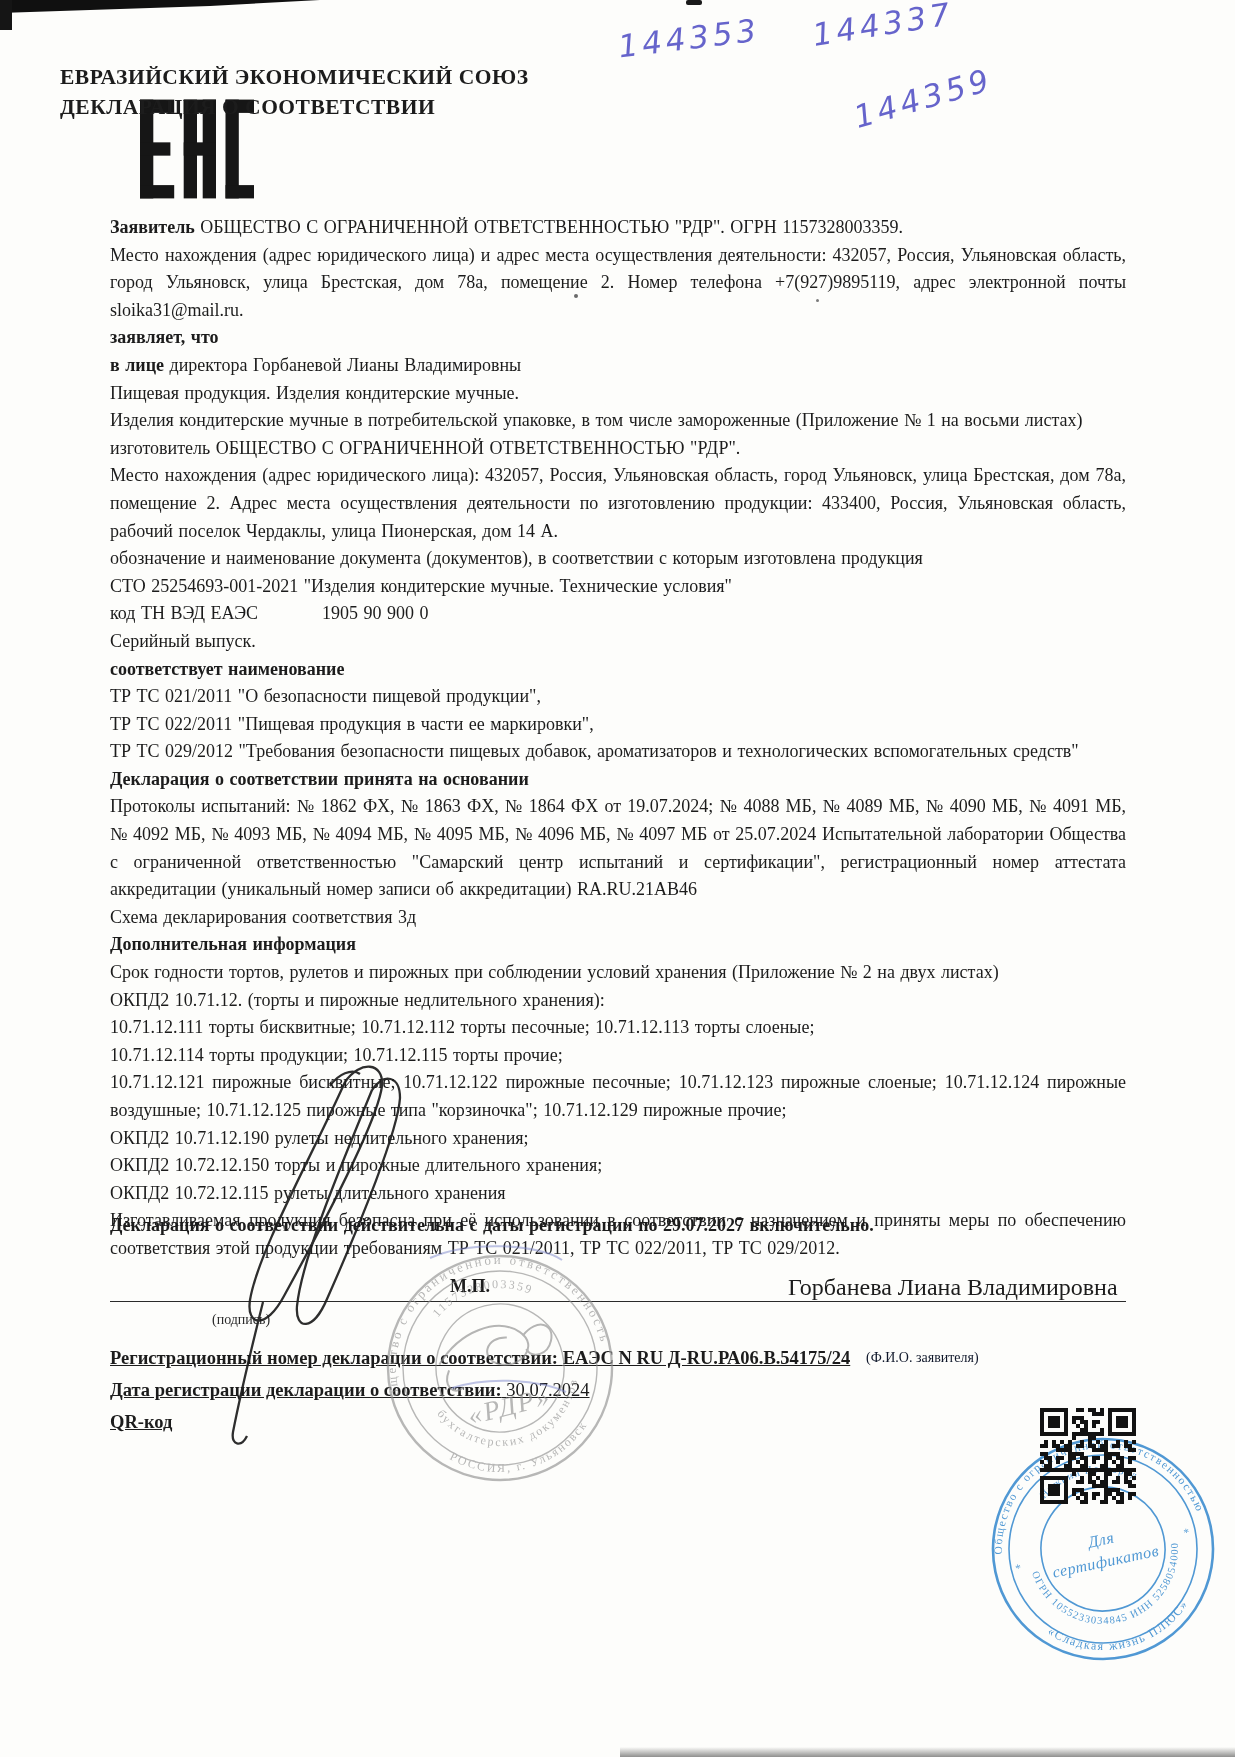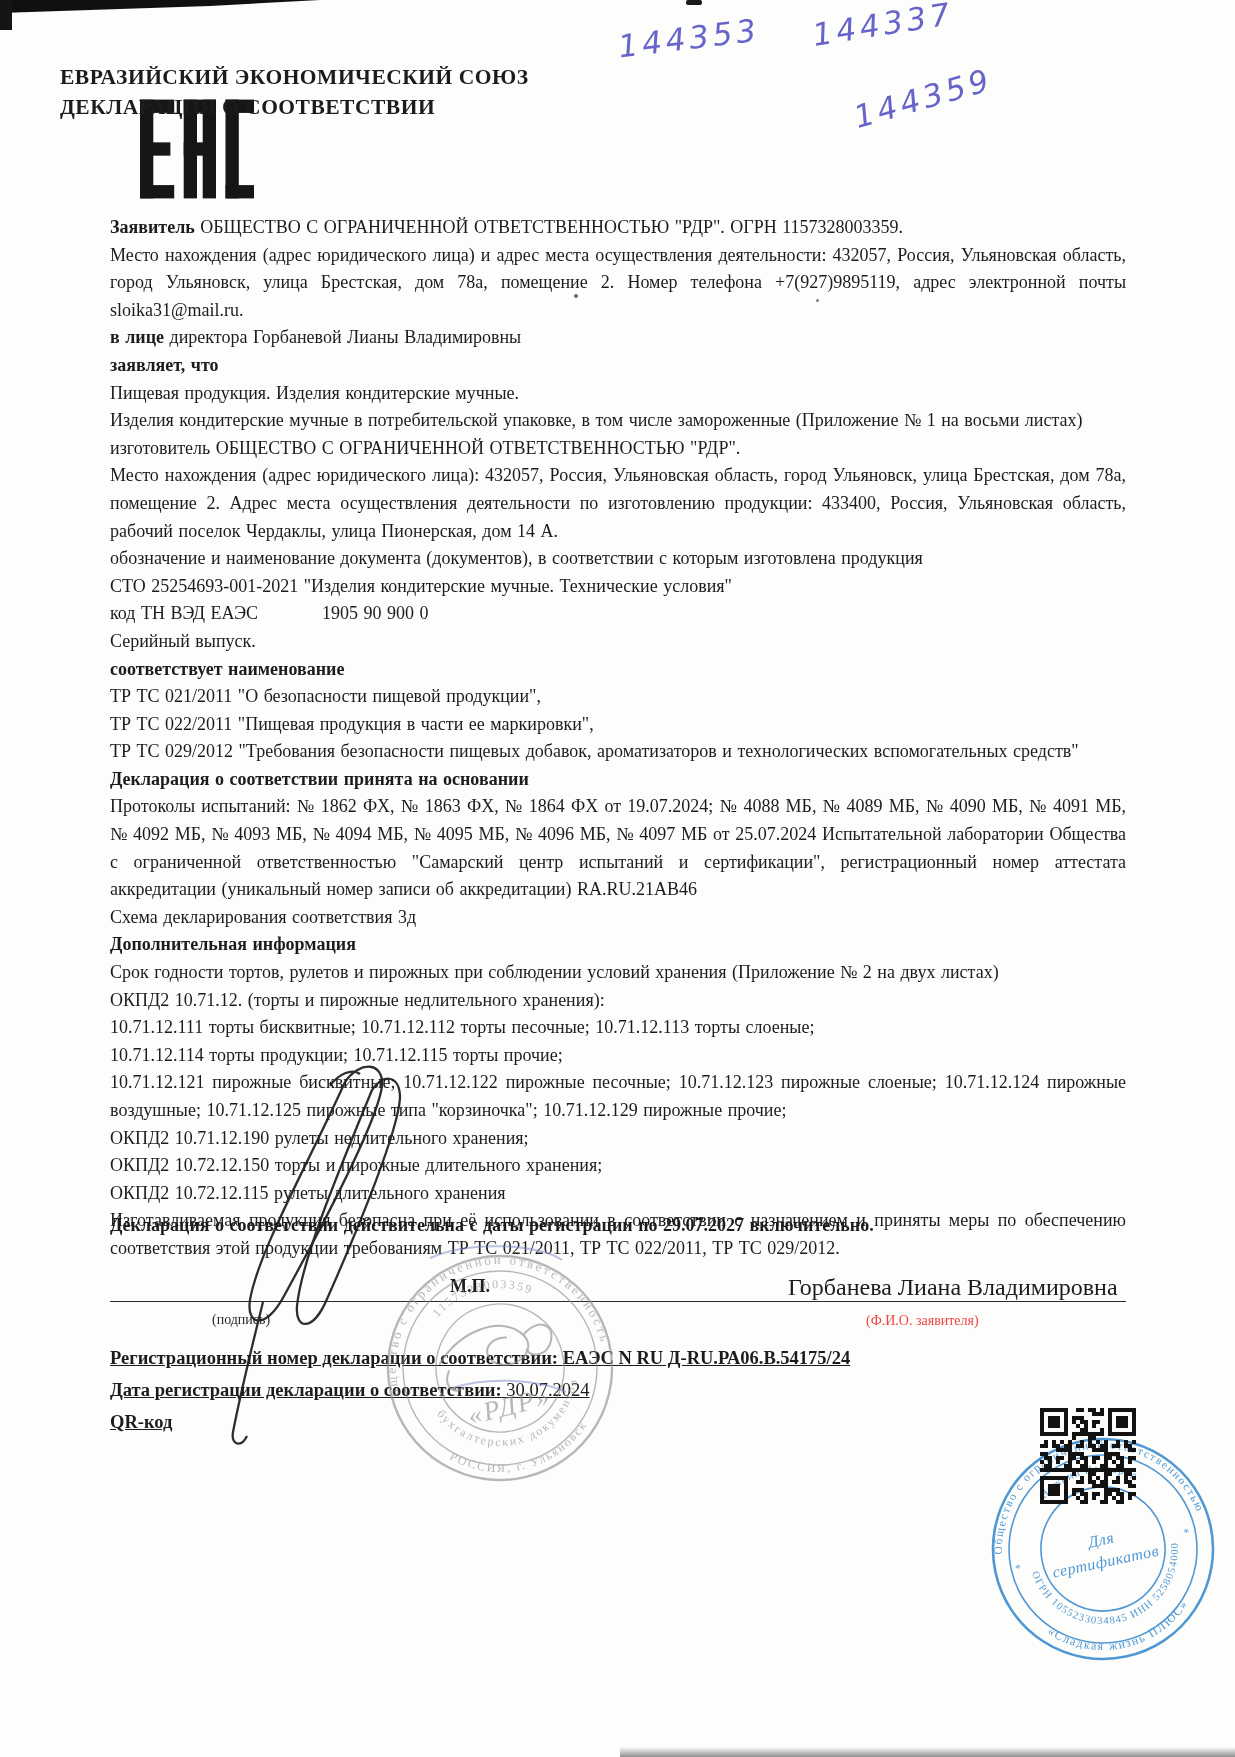--- a/index.html
+++ b/index.html
@@ -30,21 +30,21 @@
   
   .doc-body{left:110px;top:214px;width:1016px;font-size:18px;line-height:27.6px;word-spacing:1px;}
   .doc-body p{margin:0;text-align:justify;}
   .doc-body .t2{margin-left:64px;}
   .validity{font-weight:bold;margin-top:17px !important;}
   
   .rule{left:110px;top:1301px;width:1016px;border-top:1.6px solid #2a2a2a;height:0;}
   .mp{left:450px;top:1276px;font-weight:bold;font-size:18px;}
   .fio{left:788px;top:1274px;font-size:24px;}
   .sig-label{left:212px;top:1312px;font-size:14px;color:#2b2b2b;}
-  .fio-label{left:866px;top:1313px;font-size:14px;color:#ef4444;}
+  .fio-label{left:866px;top:1350px;font-size:14px;color:#0f172a;}
   
   .reg{left:110px;top:1342px;font-size:18.5px;line-height:32px;}
   .reg p{margin:0;text-decoration:underline;}
   .reg b{font-weight:bold;}
   .reg .val-b{font-weight:bold;}
   svg text{font-family:"Liberation Serif","DejaVu Serif",serif;}
   .g-ring{font-size:13px;letter-spacing:2.6px;fill:#8d8d8d;}
   .g-num{font-size:12px;letter-spacing:2px;fill:#8d8d8d;}
   .g-center{font-size:27px;font-style:italic;fill:#8d8d8d;letter-spacing:2px;}
   .b-ring{font-size:11.5px;letter-spacing:1.6px;fill:#3e8ed0;}
@@ -87,23 +87,23 @@
     <div>ЕВРАЗИЙСКИЙ ЭКОНОМИЧЕСКИЙ СОЮЗ</div>
     <div>ДЕКЛАРАЦИЯ О СООТВЕТСТВИИ</div>
   </div>
 
   <div class="abs doc-body">
 
       <p><b>Заявитель </b><span>ОБЩЕСТВО С ОГРАНИЧЕННОЙ ОТВЕТСТВЕННОСТЬЮ "РДР". ОГРН 1157328003359.</span><span class="t2"></span></p>
 
       <p><b></b><span>Место нахождения (адрес юридического лица) и адрес места осуществления деятельности: 432057, Россия, Ульяновская область, город Ульяновск, улица Брестская, дом 78а, помещение 2. Номер телефона +7(927)9895119, адрес электронной почты sloika31@mail.ru.</span><span class="t2"></span></p>
 
+      <p><b>заявляет, что</b><span></span><span class="t2"></span></p>
+
       <p><b>в лице </b><span>директора Горбаневой Лианы Владимировны</span><span class="t2"></span></p>
-
-      <p><b>заявляет, что</b><span></span><span class="t2"></span></p>
 
       <p><b></b><span>Пищевая продукция. Изделия кондитерские мучные.</span><span class="t2"></span></p>
 
       <p><b></b><span>Изделия кондитерские мучные в потребительской упаковке, в том числе замороженные (Приложение № 1 на восьми листах)</span><span class="t2"></span></p>
 
       <p><b></b><span>изготовитель ОБЩЕСТВО С ОГРАНИЧЕННОЙ ОТВЕТСТВЕННОСТЬЮ "РДР".</span><span class="t2"></span></p>
 
       <p><b></b><span>Место нахождения (адрес юридического лица): 432057, Россия, Ульяновская область, город Ульяновск, улица Брестская, дом 78а, помещение 2. Адрес места осуществления деятельности по изготовлению продукции: 433400, Россия, Ульяновская область, рабочий поселок Чердаклы, улица Пионерская, дом 14 А.</span><span class="t2"></span></p>
 
       <p><b></b><span>обозначение и наименование документа (документов), в соответствии с которым изготовлена продукция</span><span class="t2"></span></p>

